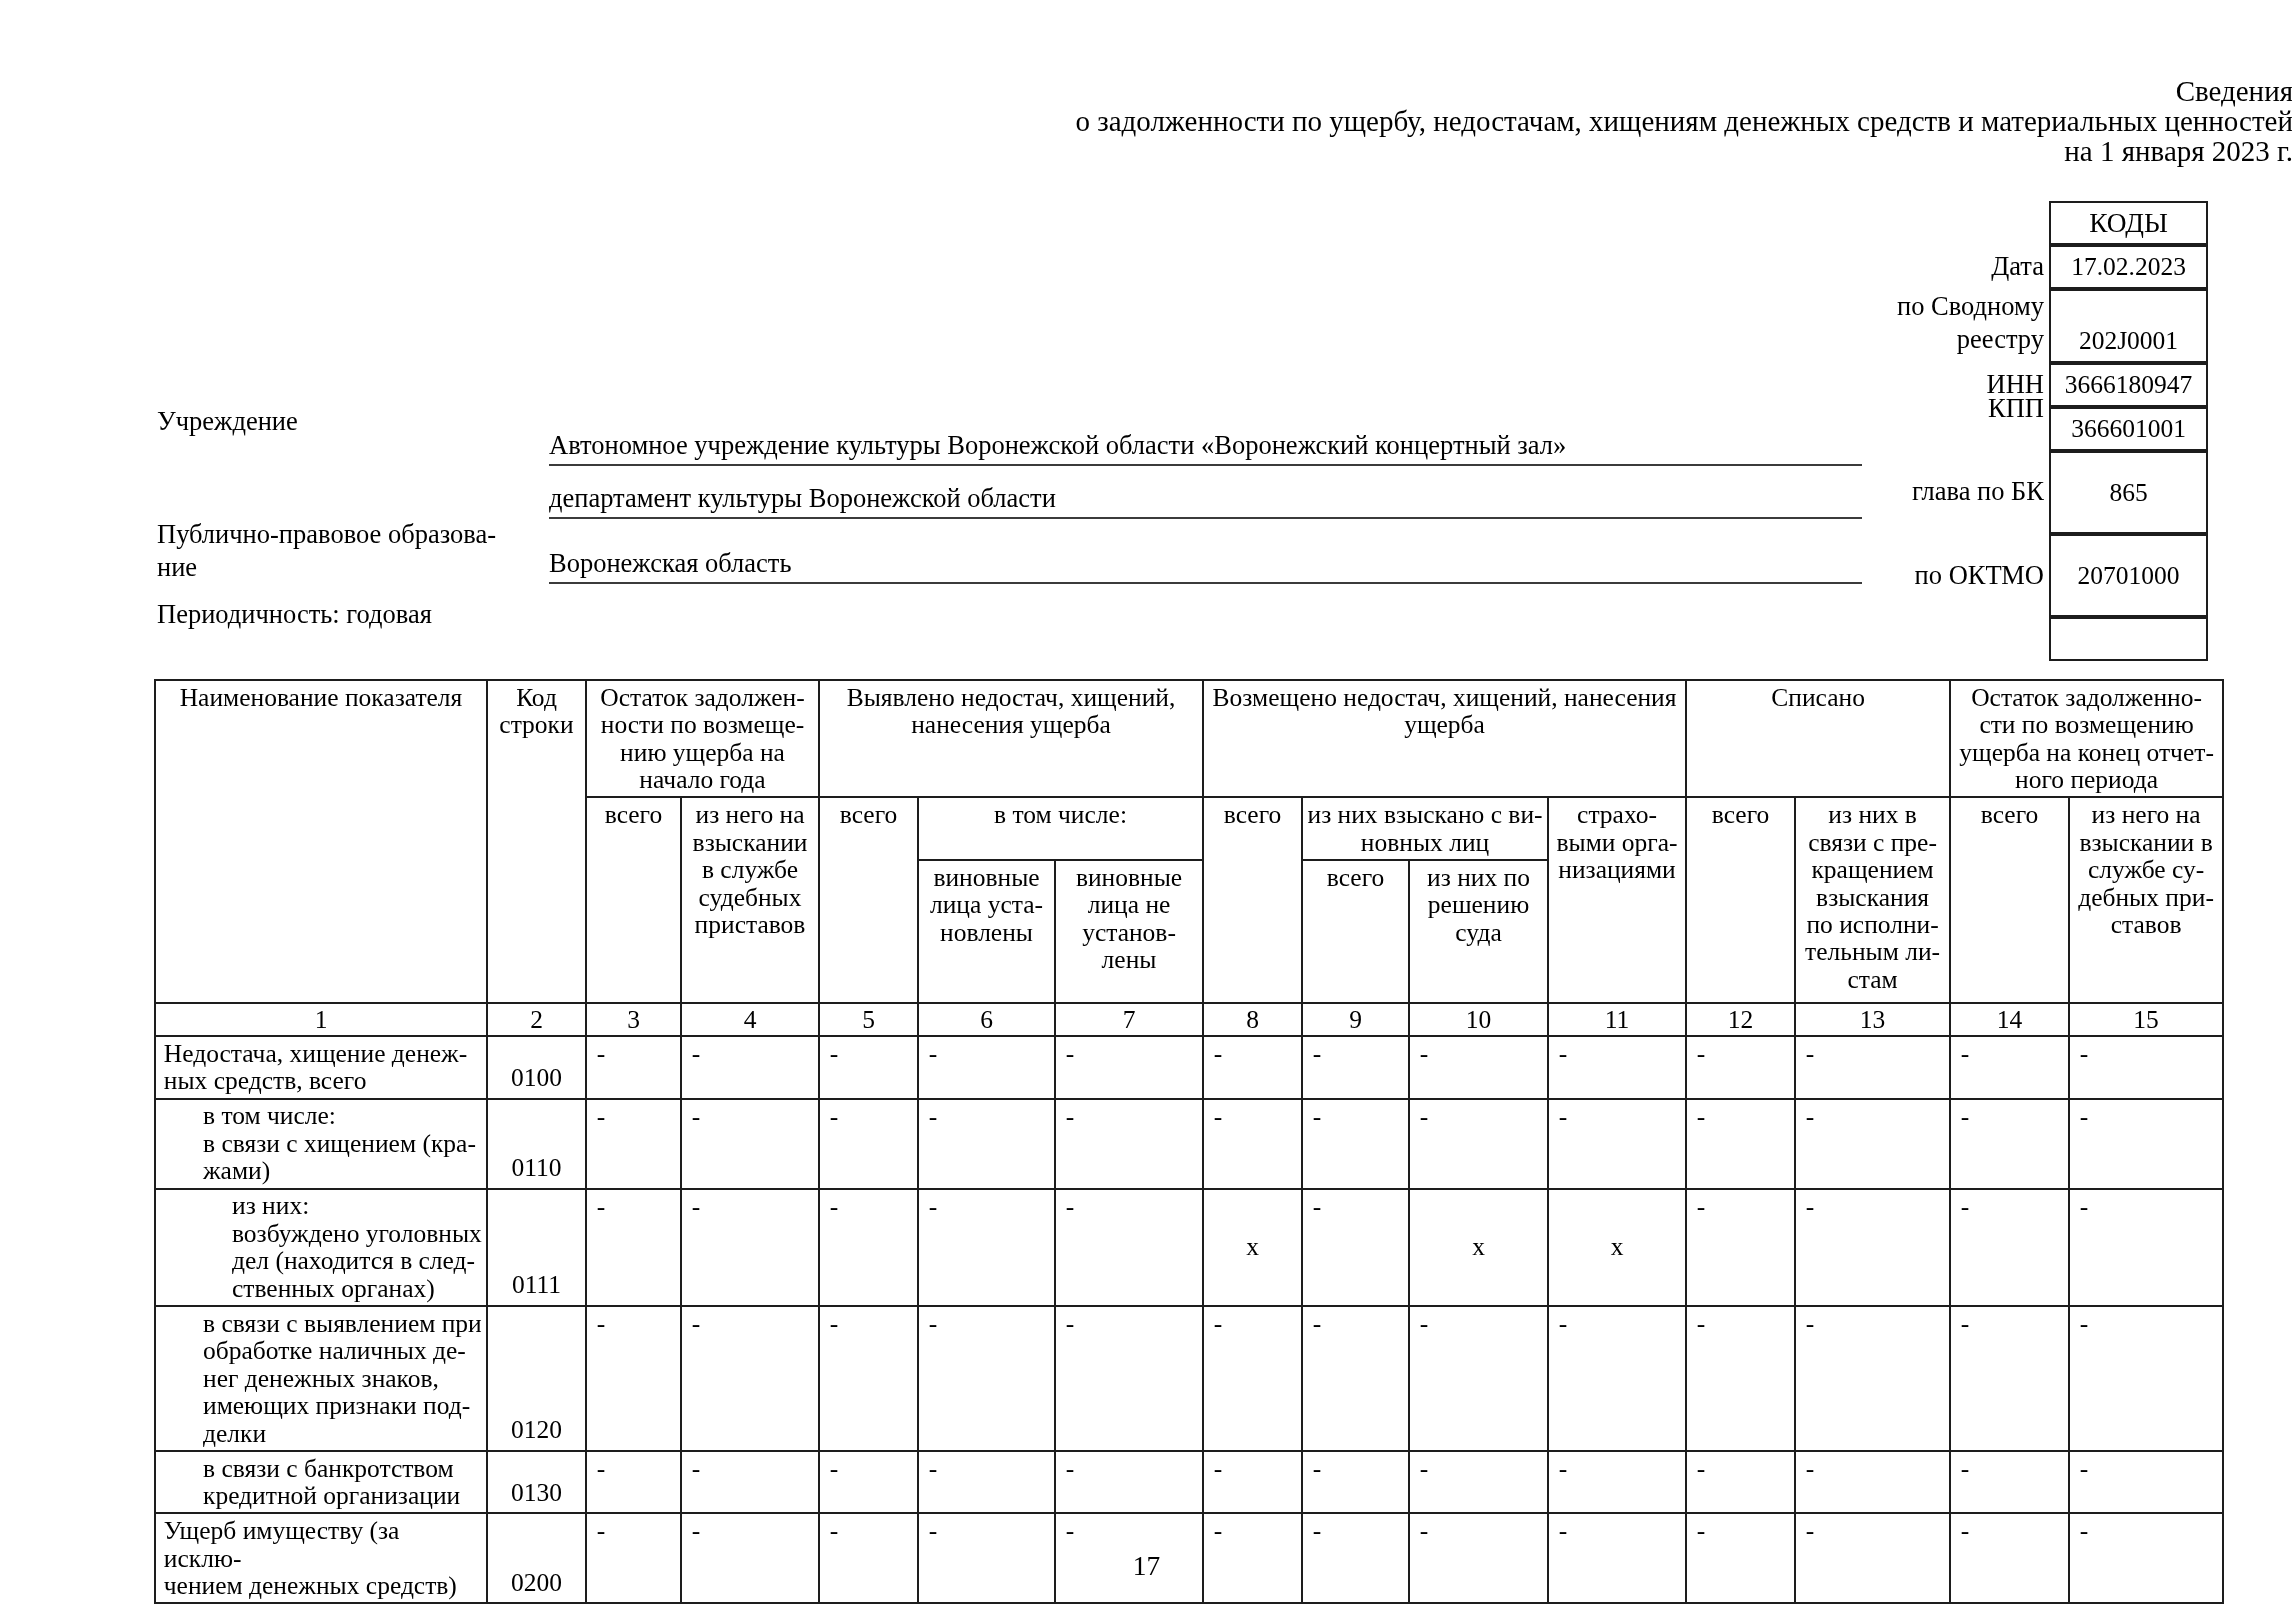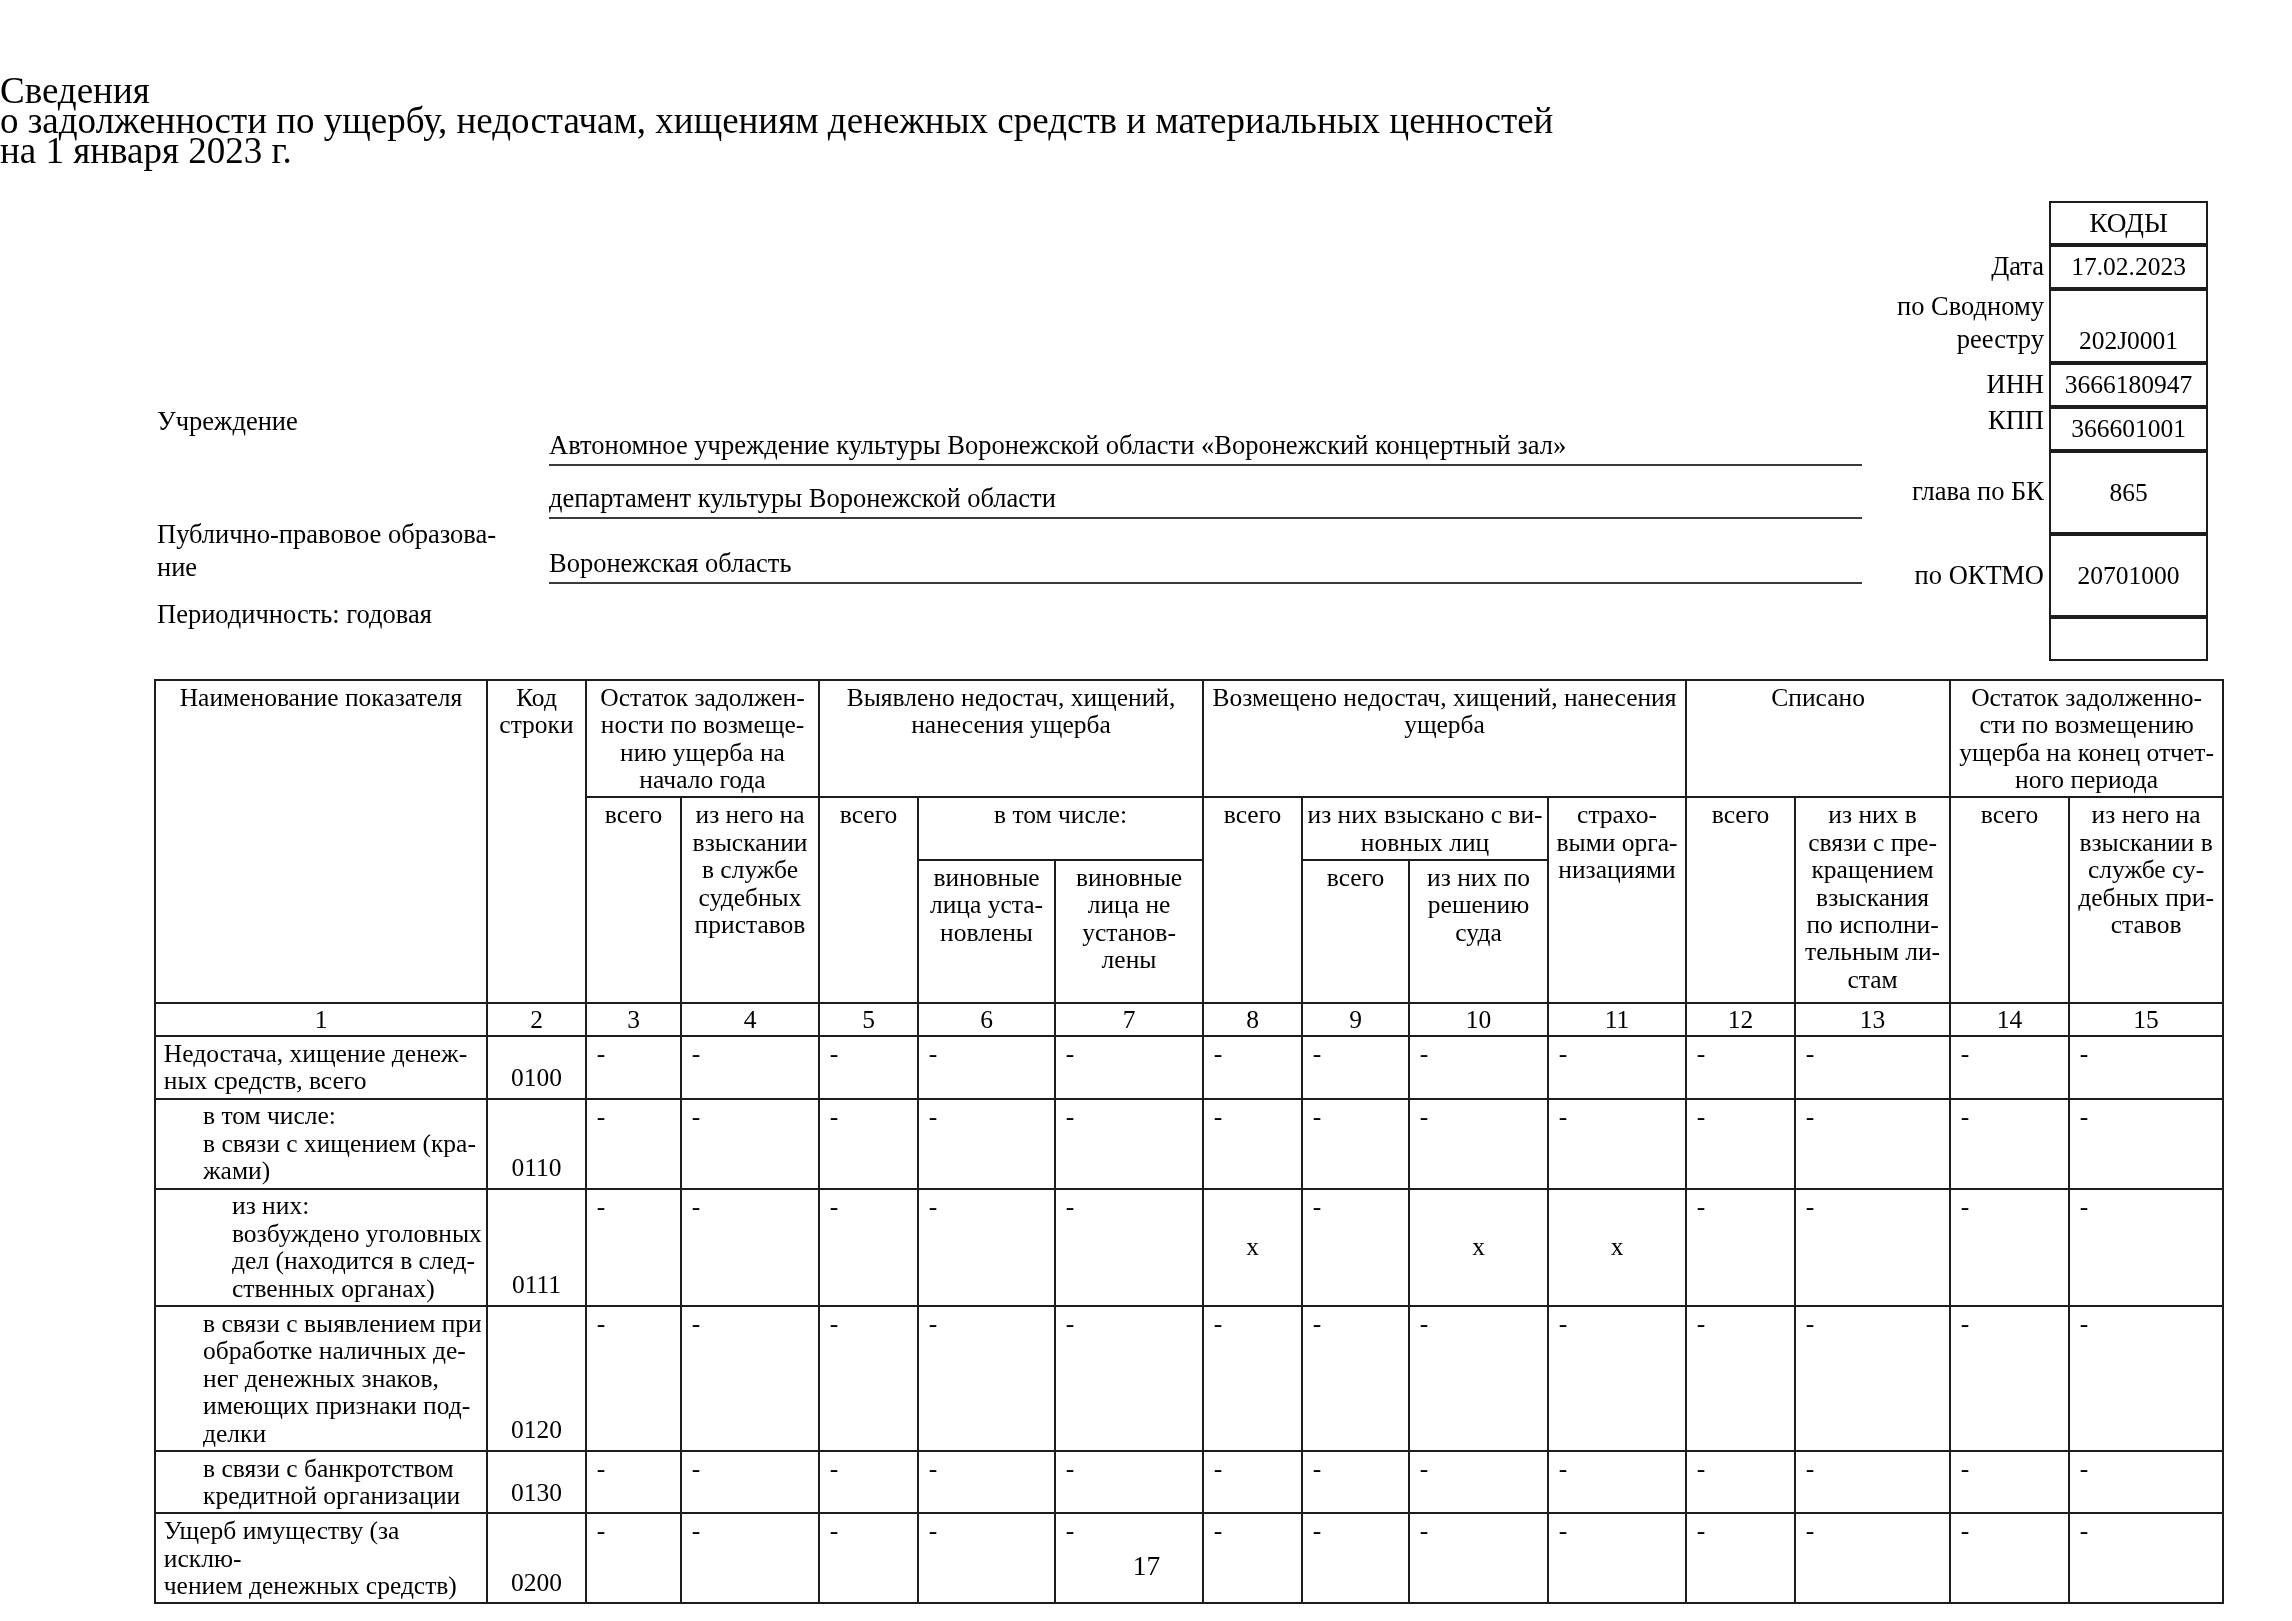--- a/index.html
+++ b/index.html
@@ -1,19 +1,19 @@
 <!DOCTYPE html>
 <html><head>
 <meta charset="utf-8">
 <style>
   html,body{margin:0;padding:0;background:#e8e8e8;}
   .page{position:relative;width:2293px;height:1621px;background:#ffffff;
         font-family:"Liberation Serif","DejaVu Serif",serif;color:#000;overflow:hidden;}
-  .title-block{position:absolute;top:76px;left:0;width:2293px;text-align:left;
-        font-size:37px;line-height:30px;}
+  .title-block{position:absolute;top:76px;left:0;width:2293px;text-align:right;
+        font-size:29px;line-height:30px;}
   .title-block div{margin:0;}
   
   .lbl{position:absolute;left:157px;font-size:26.5px;line-height:33px;white-space:pre-line;}
   .val{position:absolute;left:549px;width:1313px;border-bottom:2.9px solid #3b3b3b;
        display:flex;align-items:flex-end;font-size:26.5px;padding-bottom:2.9px;box-sizing:border-box;}
   
   .rlbl{position:absolute;right:249px;text-align:right;font-size:26.5px;line-height:33px;white-space:pre-line;}
   
   .ccell{position:absolute;left:2049px;width:159px;border:2px solid #1d1d1d;box-sizing:border-box;
          display:flex;justify-content:center;font-size:25.5px;}
@@ -55,21 +55,21 @@
   <div class="lbl" style="top:518px;">Публично-правовое образова-
 ние</div>
   <div class="val" style="top:543px;height:41px;">Воронежская область</div>
 
   <div class="lbl" style="top:598px;">Периодичность: годовая</div>
 
   <div class="rlbl" style="top:250px;">Дата</div>
   <div class="rlbl" style="top:290px;">по Сводному
 реестру</div>
   <div class="rlbl" style="top:368px;">ИНН</div>
-  <div class="rlbl" style="top:404px;">КПП</div>
+  <div class="rlbl" style="top:392px;">КПП</div>
   <div class="rlbl" style="top:475px;">глава по БК</div>
   <div class="rlbl" style="top:559px;">по ОКТМО</div>
 
   <div class="ccell cc-title" style="top:201px;height:44px;">КОДЫ</div>
   <div class="ccell cc-mid" style="top:245px;height:44px;">17.02.2023</div>
   <div class="ccell cc-bot" style="top:289px;height:74px;">202J0001</div>
   <div class="ccell cc-mid" style="top:363px;height:44px;">3666180947</div>
   <div class="ccell cc-mid" style="top:407px;height:44px;">366601001</div>
   <div class="ccell cc-mid" style="top:451px;height:83px;text-align:right;">865</div>
   <div class="ccell cc-mid" style="top:534px;height:83px;">20701000</div>

